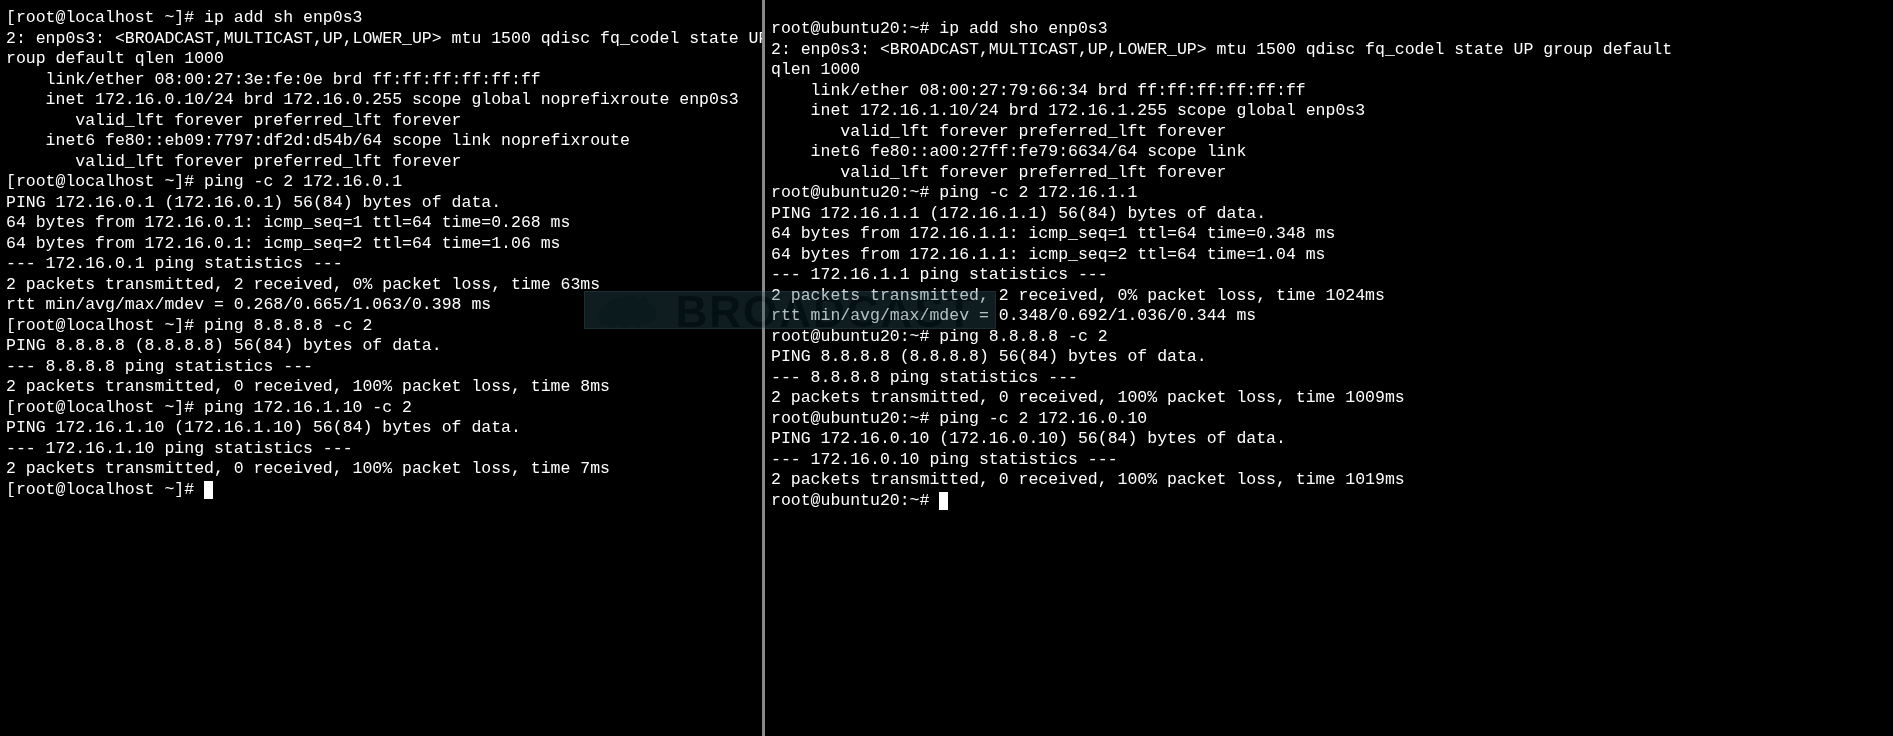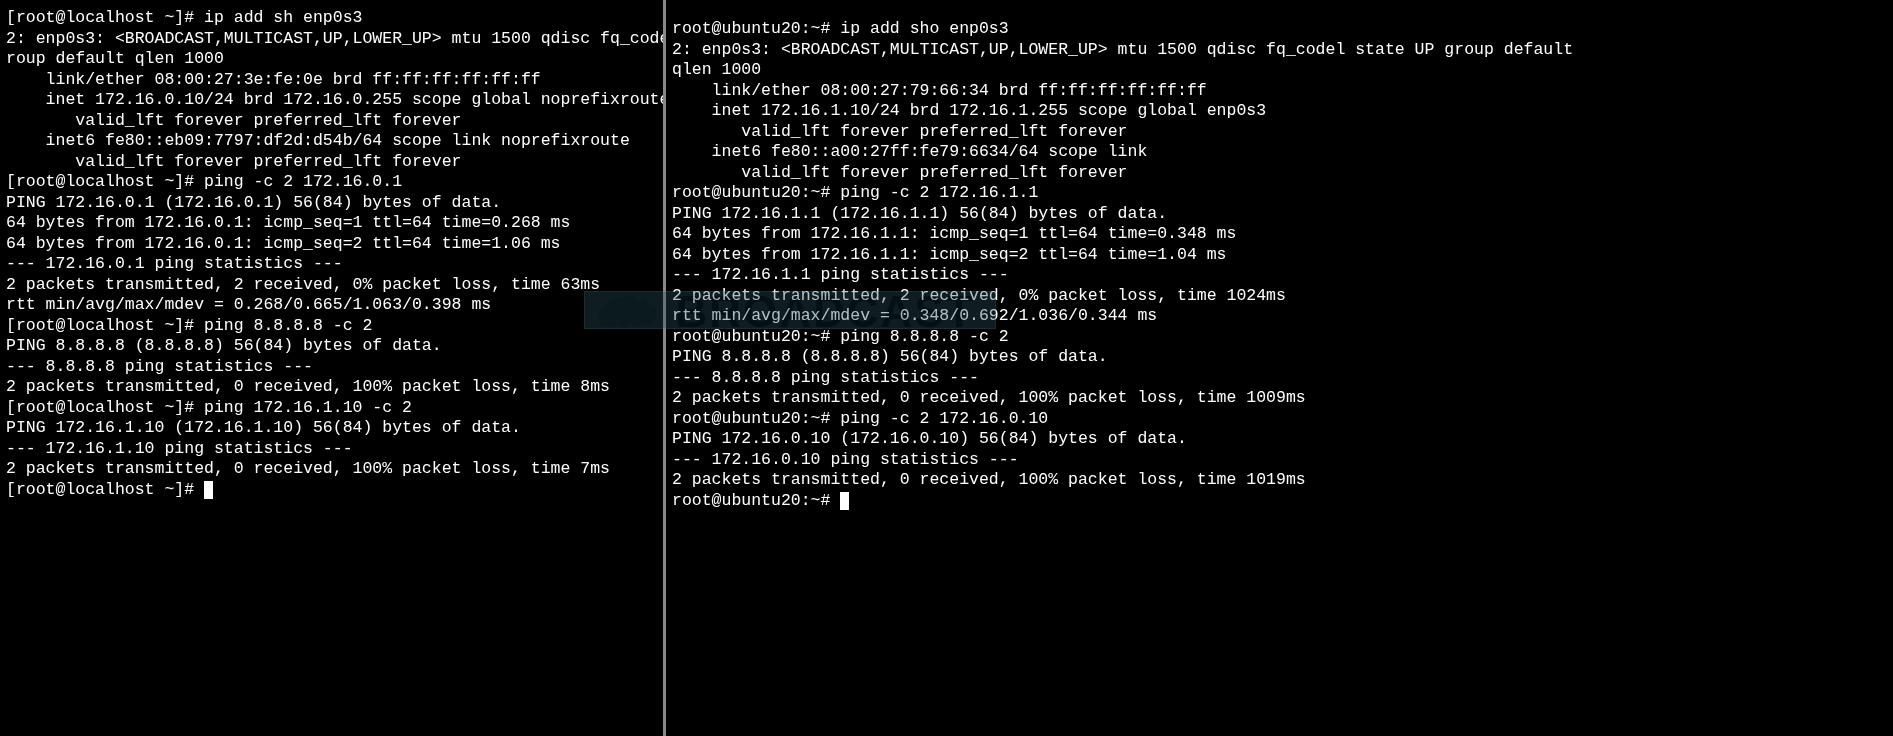--- a/index.html
+++ b/index.html
@@ -15,21 +15,21 @@
     display: flex;
   }
   .pane {
     position: relative;
     background: #000;
     padding: 8px 6px;
     white-space: pre;
     overflow: hidden;
   }
   .pane-left {
-    width: 666px;
+    width: 765px;
     border-right: 3px solid #888;
   }
   .pane-right {
     flex: 1;
     margin-top: 11px;
   }
   .line { display: block; }
   .cursor {
     display: inline-block;
     width: 9px;

